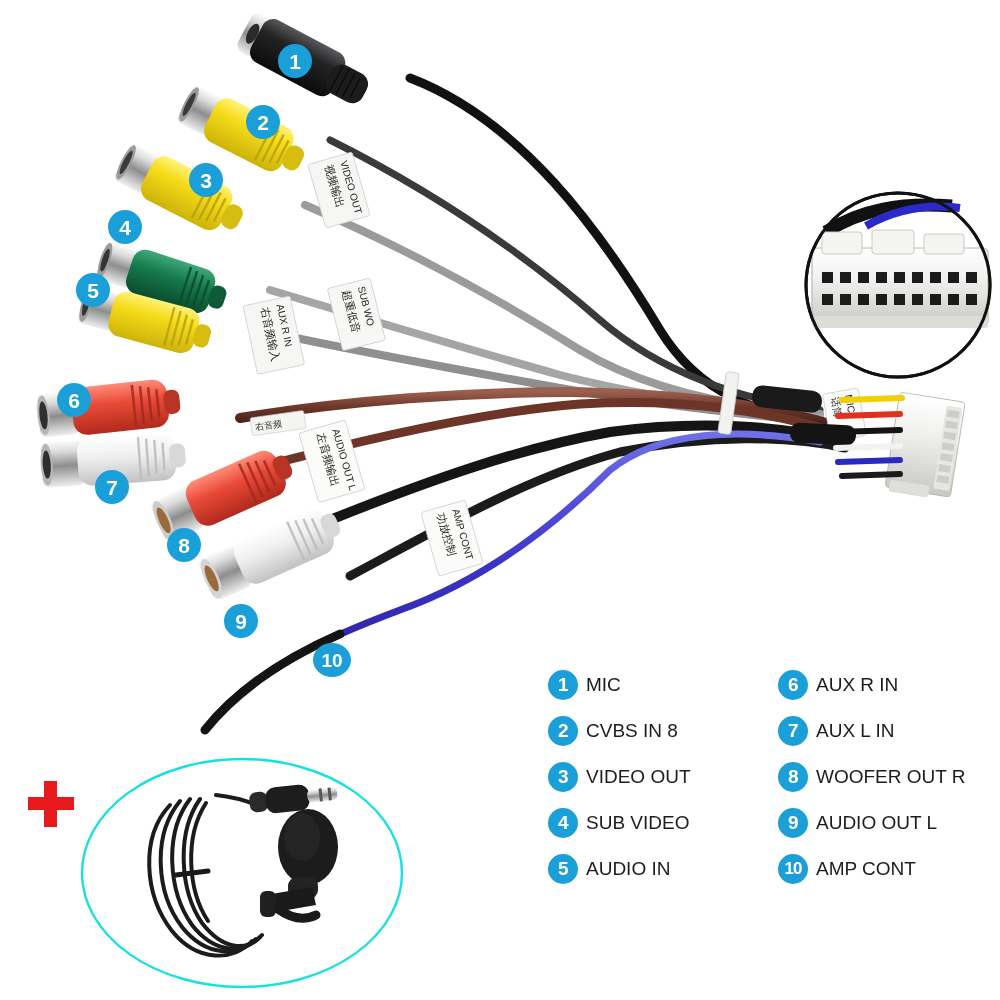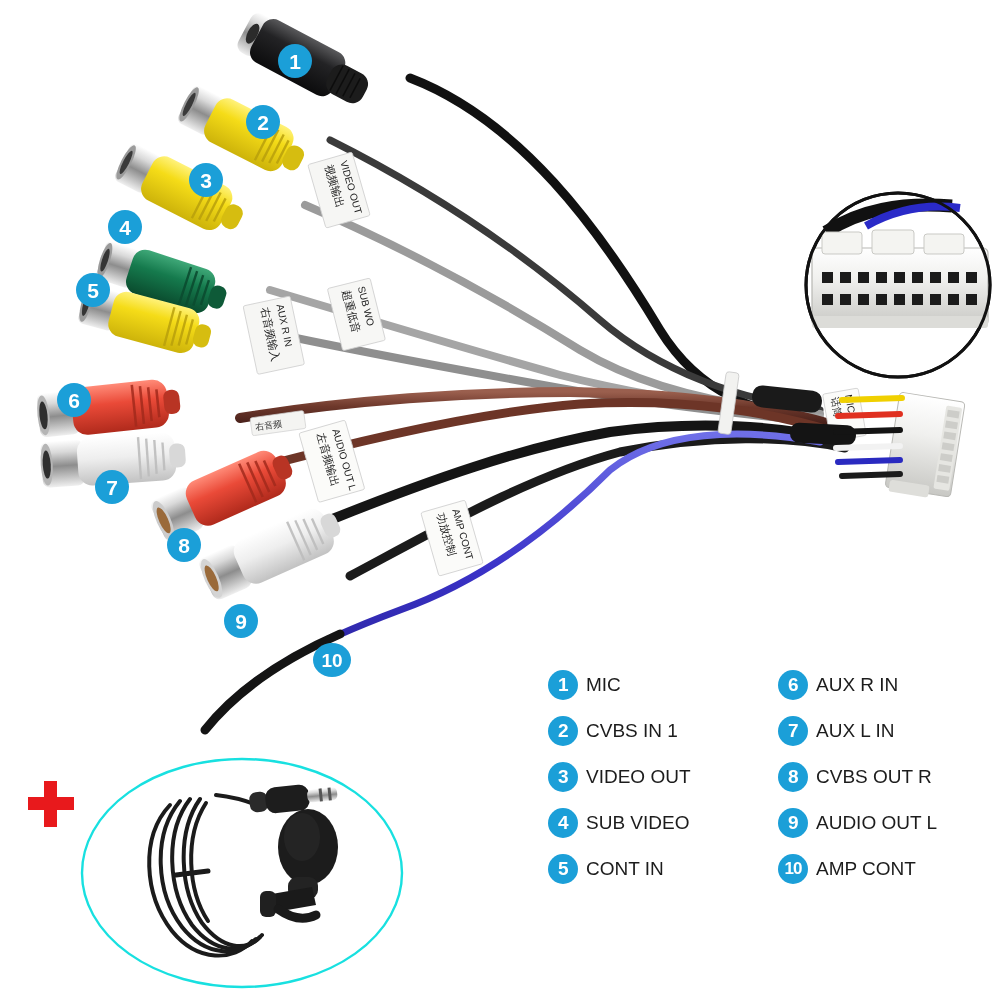--- a/index.html
+++ b/index.html
@@ -437,48 +437,48 @@
 
   <div class="legend">
 
     <div class="legend-col left">
       <div class="legend-row">
         <div class="badge-l">1</div>
         <div class="lbl">MIC</div>
       </div>
       <div class="legend-row">
         <div class="badge-l">2</div>
-        <div class="lbl">CVBS IN 1</div>
+        <div class="lbl">CVBS IN 8</div>
       </div>
       <div class="legend-row">
         <div class="badge-l">3</div>
         <div class="lbl">VIDEO OUT</div>
       </div>
       <div class="legend-row">
         <div class="badge-l">4</div>
         <div class="lbl">SUB VIDEO</div>
       </div>
       <div class="legend-row">
         <div class="badge-l">5</div>
-        <div class="lbl">CONT IN</div>
+        <div class="lbl">AUDIO IN</div>
       </div>
     </div>
 
     <div class="legend-col right">
       <div class="legend-row">
         <div class="badge-l">6</div>
         <div class="lbl">AUX R IN</div>
       </div>
       <div class="legend-row">
         <div class="badge-l">7</div>
         <div class="lbl">AUX L IN</div>
       </div>
       <div class="legend-row">
         <div class="badge-l">8</div>
-        <div class="lbl">CVBS OUT R</div>
+        <div class="lbl">WOOFER OUT R</div>
       </div>
       <div class="legend-row">
         <div class="badge-l">9</div>
         <div class="lbl">AUDIO OUT L</div>
       </div>
       <div class="legend-row">
         <div class="badge-l ten">10</div>
         <div class="lbl">AMP CONT</div>
       </div>
     </div>

